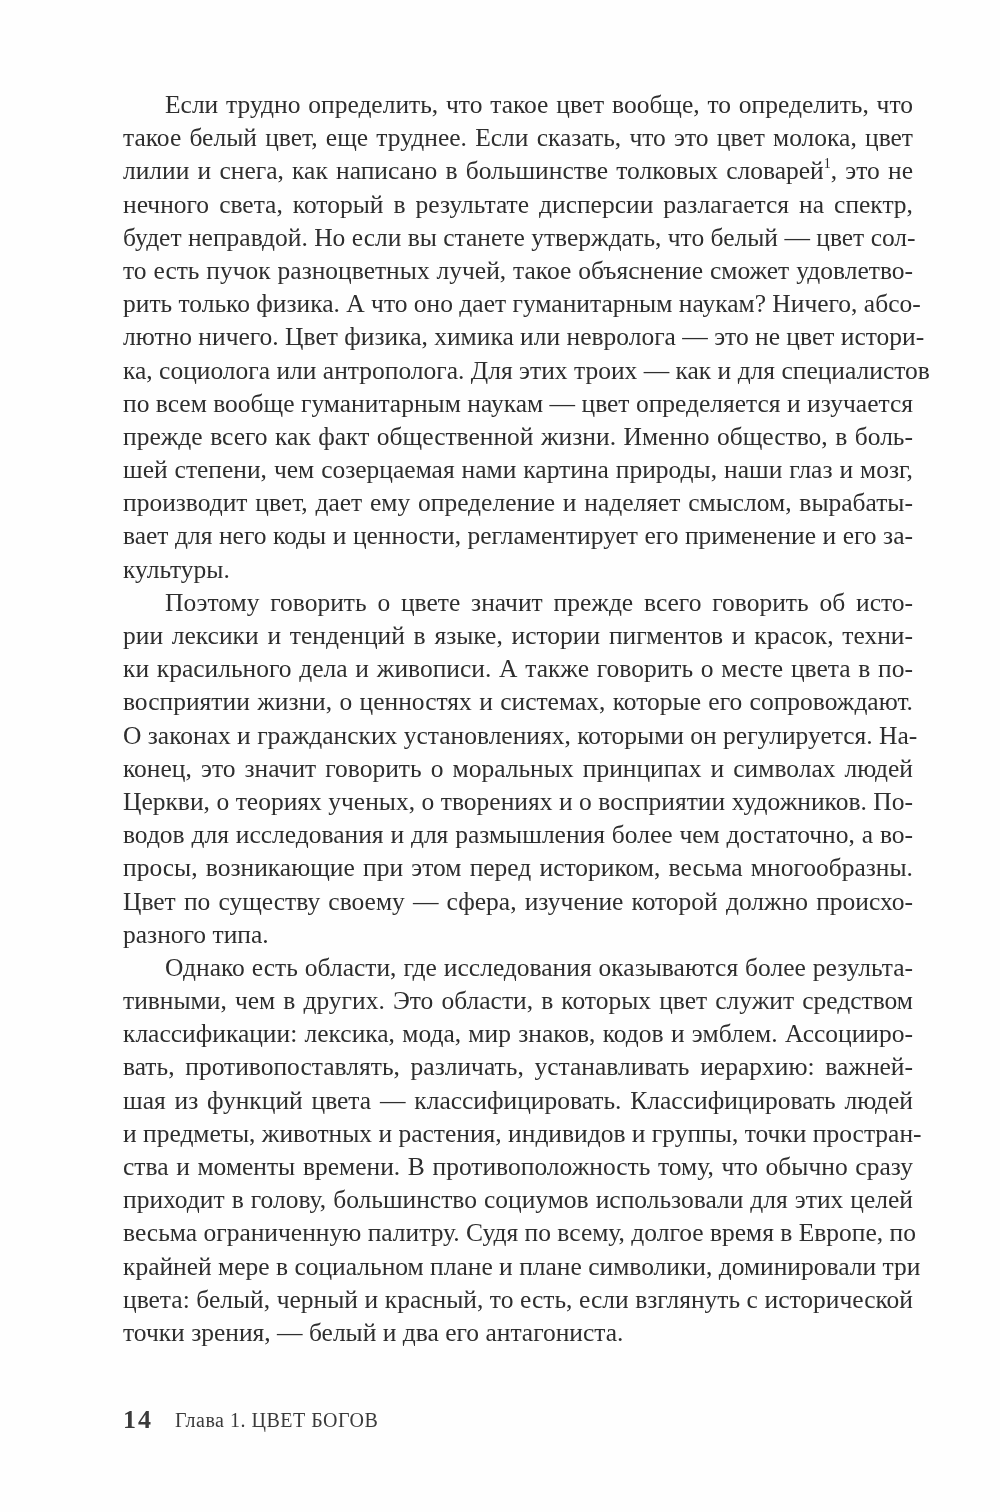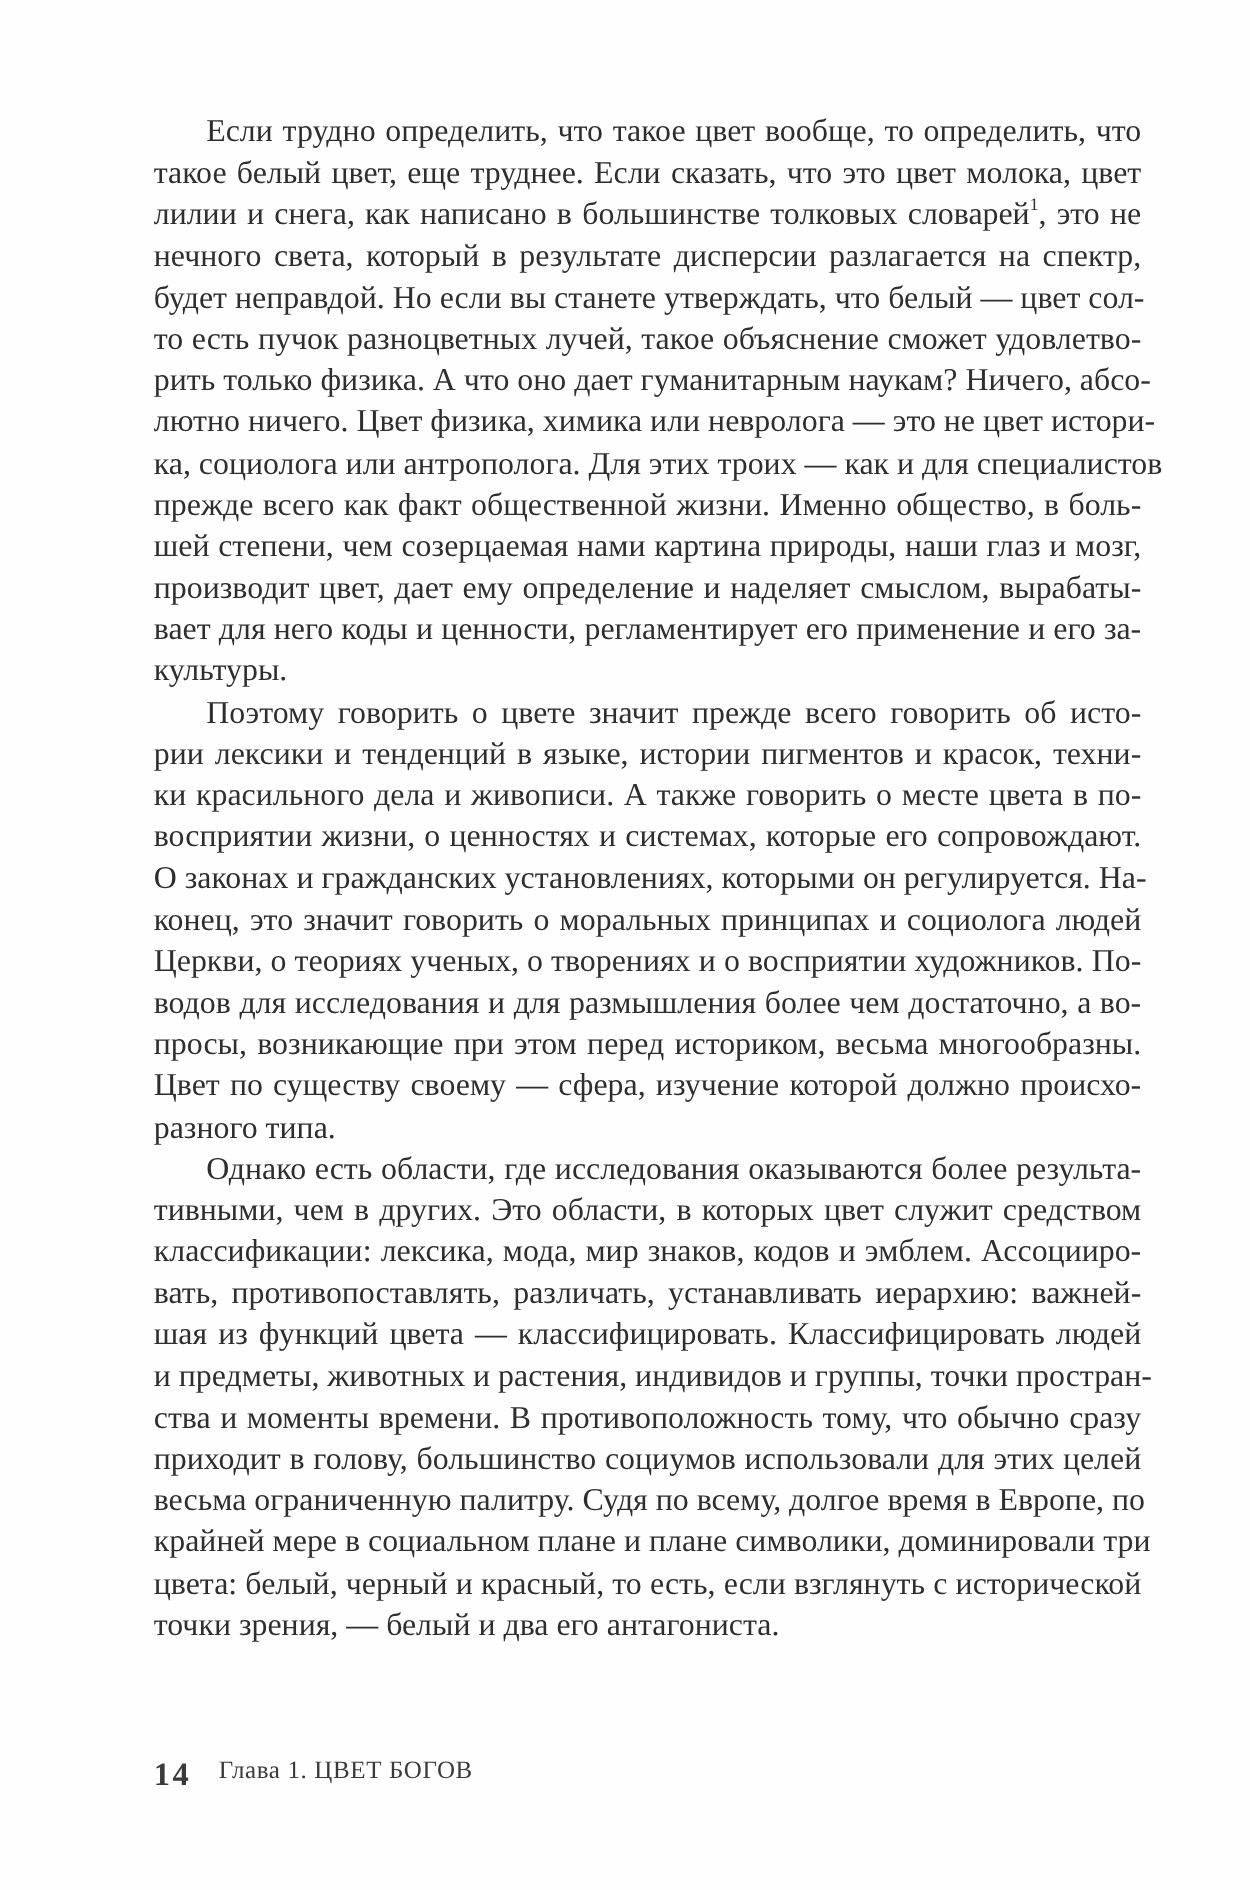--- a/index.html
+++ b/index.html
@@ -3,51 +3,52 @@
 <meta charset="utf-8">
 <style>
   html,body{margin:0;padding:0;}
   body{width:1000px;height:1512px;background:#ffffff;position:relative;overflow:hidden;}
   .page{position:absolute;left:0;top:0;width:1000px;height:1512px;background:#fefefe;}
   .text{position:absolute;left:123px;top:88px;width:790px;font-family:"Liberation Serif","DejaVu Serif",serif;font-size:25.5px;color:#2e2e2e;}
   .line{height:33.2px;line-height:33.2px;white-space:nowrap;text-align:justify;text-align-last:justify;}
   .line.indent{padding-left:42px;}
   .line.last{text-align-last:left;}
   sup{font-size:14px;line-height:0;vertical-align:11px;}
-  .footer{position:absolute;left:123px;top:1405px;font-family:"Liberation Serif","DejaVu Serif",serif;color:#3a3a3a;display:flex;align-items:flex-start;}
+  .footer{position:absolute;left:123px;top:1405px;font-family:"Liberation Serif","DejaVu Serif",serif;color:#3a3a3a;display:flex;align-items:center;}
   .pnum{font-size:26px;font-weight:bold;letter-spacing:2px;margin-right:22px;}
   .chapter{font-size:20px;letter-spacing:0.5px;}
 </style>
 </head>
 <body>
 
 <div class="page">
   <div class="text">
 
     <div class="line indent">Если трудно определить, что такое цвет вообще, то определить, что</div>
     <div class="line">такое белый цвет, еще труднее. Если сказать, что это цвет молока, цвет</div>
     <div class="line"><span>лилии и снега, как написано в большинстве толковых словарей</span><sup>1</sup><span>, это не</span></div>
     <div class="line">нечного света, который в результате дисперсии разлагается на спектр,</div>
     <div class="line">будет неправдой. Но если вы станете утверждать, что белый — цвет сол-</div>
     <div class="line">то есть пучок разноцветных лучей, такое объяснение сможет удовлетво-</div>
     <div class="line">рить только физика. А что оно дает гуманитарным наукам? Ничего, абсо-</div>
     <div class="line">лютно ничего. Цвет физика, химика или невролога — это не цвет истори-</div>
     <div class="line">ка, социолога или антрополога. Для этих троих — как и для специалистов</div>
+    <div class="line">по всем вообще гуманитарным наукам — цвет определяется и изучается</div>
     <div class="line">прежде всего как факт общественной жизни. Именно общество, в боль-</div>
     <div class="line">шей степени, чем созерцаемая нами картина природы, наши глаз и мозг,</div>
     <div class="line">производит цвет, дает ему определение и наделяет смыслом, вырабаты-</div>
     <div class="line">вает для него коды и ценности, регламентирует его применение и его за-</div>
     <div class="line last">культуры.</div>
 
     <div class="line indent">Поэтому говорить о цвете значит прежде всего говорить об исто-</div>
     <div class="line">рии лексики и тенденций в языке, истории пигментов и красок, техни-</div>
     <div class="line">ки красильного дела и живописи. А также говорить о месте цвета в по-</div>
     <div class="line">восприятии жизни, о ценностях и системах, которые его сопровождают.</div>
     <div class="line">О законах и гражданских установлениях, которыми он регулируется. На-</div>
-    <div class="line">конец, это значит говорить о моральных принципах и социолога людей</div>
+    <div class="line">конец, это значит говорить о моральных принципах и символах людей</div>
     <div class="line">Церкви, о теориях ученых, о творениях и о восприятии художников. По-</div>
     <div class="line">водов для исследования и для размышления более чем достаточно, а во-</div>
     <div class="line">просы, возникающие при этом перед историком, весьма многообразны.</div>
     <div class="line">Цвет по существу своему — сфера, изучение которой должно происхо-</div>
     <div class="line last">разного типа.</div>
 
     <div class="line indent">Однако есть области, где исследования оказываются более результа-</div>
     <div class="line">тивными, чем в других. Это области, в которых цвет служит средством</div>
     <div class="line">классификации: лексика, мода, мир знаков, кодов и эмблем. Ассоцииро-</div>
     <div class="line">вать, противопоставлять, различать, устанавливать иерархию: важней-</div>

